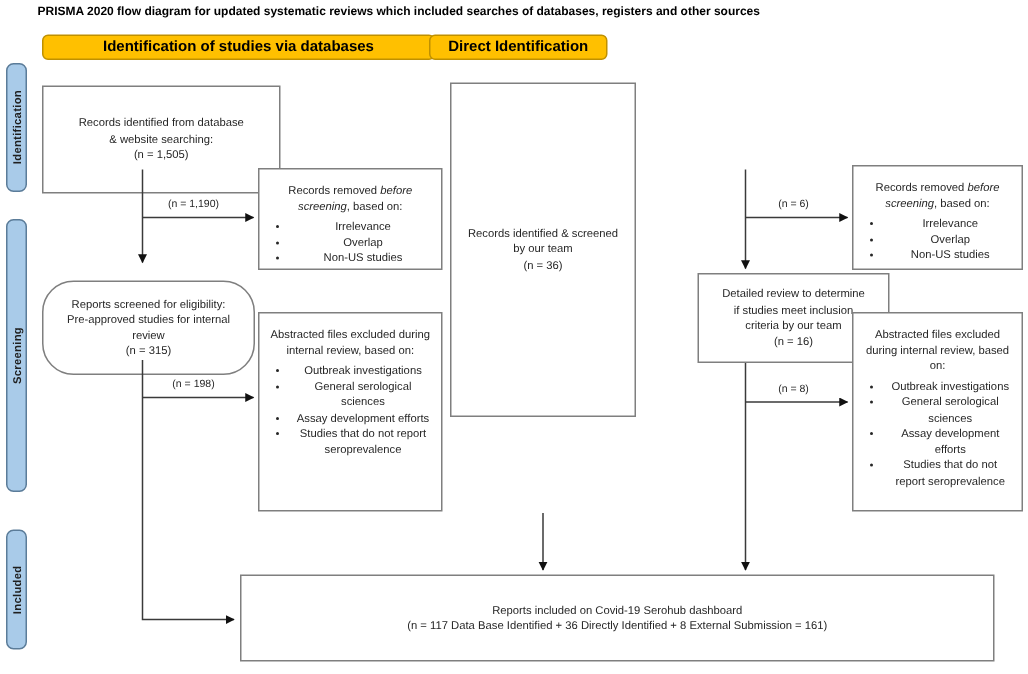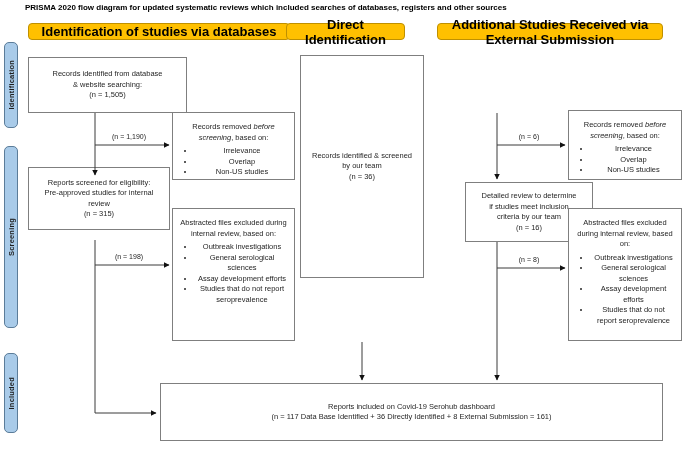--- a/index.html
+++ b/index.html
@@ -9,21 +9,21 @@
   }
   .title {
     position:absolute; left:5px; top:3px; font-size:8px; font-weight:bold; color:#000;
     white-space:nowrap;
     margin-left:20px;
   }
   .col-header {
     position:absolute; top:23px; height:17px; box-sizing:border-box;
     background:#FFC000; border:1.3px solid #BF9000; border-radius:4px;
     display:flex; align-items:center; justify-content:center;
-    font-size:13px; font-weight:bold; color:#000; text-align:center;
+    font-size:10px; font-weight:bold; color:#000; text-align:center;
   }
   .side-label {
     position:absolute; left:4px; width:14px; box-sizing:border-box;
     background:#A9CBE9; border:1px solid #5B7C99; border-radius:5px;
     display:flex; align-items:center; justify-content:center;
   }
   .side-label span {
     writing-mode:vertical-rl; transform:rotate(180deg);
     font-size:7.5px; font-weight:bold; color:#1f1f1f; letter-spacing:.2px;
   }
@@ -48,50 +48,47 @@
 <div id="stage">
 
   <div class="title">PRISMA 2020 flow diagram for updated systematic reviews which included searches of databases, registers and other sources</div>
 
   <div class="col-header" style="left:28px; width:262px;">
     <span>Identification of studies via databases</span>
   </div>
   <div class="col-header" style="left:286px; width:119px;">
     <span>Direct Identification</span>
   </div>
-  <div class="col-header" style="left:437px; width:226px;">
-    <span>Additional Studies Received via External Submission</span>
-  </div>
 
   <div class="side-label" style="top:42px; height:86px;">
     <span>Identification</span>
   </div>
   <div class="side-label" style="top:146px; height:182px;">
     <span>Screening</span>
   </div>
   <div class="side-label" style="top:353px; height:80px;">
     <span>Included</span>
   </div>
 
-  <div class="box center" style="left:28px; top:57px; width:159px; height:56px;">
+  <div class="box center" style="left:28px; top:57px; width:159px; height:72px;">
     <div class="pre-line">Records identified from database
 &amp; website searching:
 (n = 1,505)</div>
   </div>
 
   <div class="box listbox" style="left:172px; top:112px; width:123px; height:68px;">
     <div class="intro"><span>Records removed </span><span class="em">before screening</span><span>, based on:</span></div>
     <ul class="bullets">
         <li>Irrelevance</li>
         <li>Overlap</li>
         <li>Non-US studies</li>
       </ul>
   </div>
 
-  <div class="box center" style="left:28px; top:167px; width:142px; height:63px;">
+  <div class="box center" style="left:28px; top:187px; width:142px; height:63px;border-radius:21px;">
     <div class="pre-line">Reports screened for eligibility:
 Pre-approved studies for internal
 review
 (n = 315)</div>
   </div>
 
   <div class="box listbox" style="left:172px; top:208px; width:123px; height:133px;">
     <div class="intro">Abstracted files excluded during internal review, based on:</div>
     <ul class="bullets">
         <li>Outbreak investigations</li>

